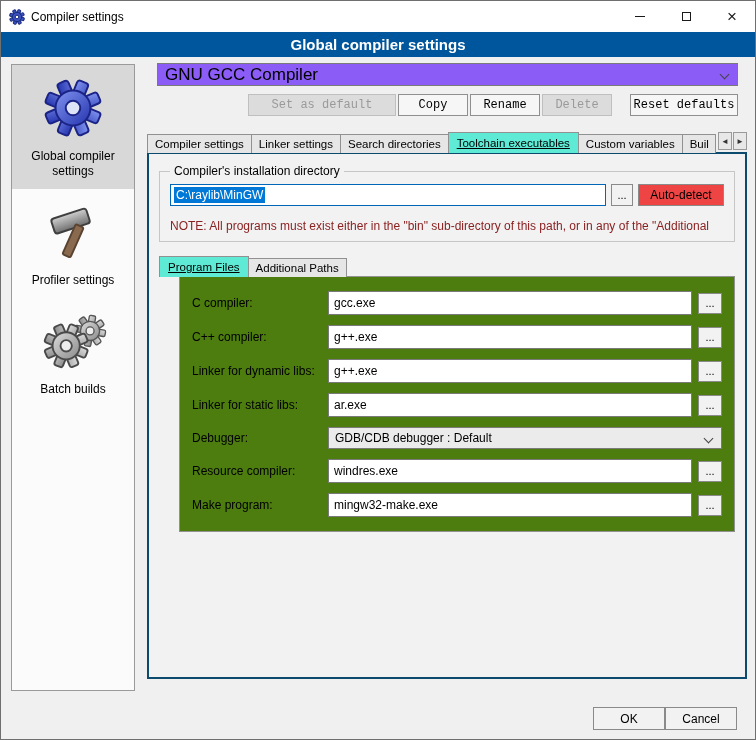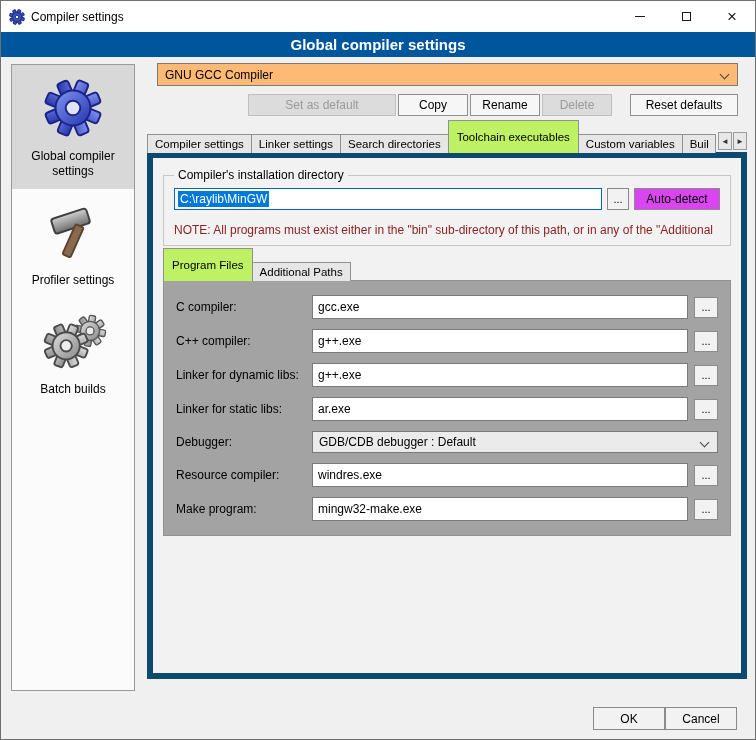--- a/index.html
+++ b/index.html
@@ -24,58 +24,58 @@
   
   .sidebar { position:absolute; left:10px; top:63px; width:124px; height:627px;
              background:#fbfbfb; border:1px solid #9a9a9a; overflow:hidden; }
   .side-item { padding:12px 4px 10px; text-align:center; cursor:default; }
   .side-item.selected { background:#d8d8d8; }
   .side-label { display:block; font-size:12px; color:#000; margin-top:6px; line-height:1.25; }
   
   .main { position:absolute; left:146px; top:62px; width:600px; }
   .inset { margin:0 9px 0 10px; }
   .section-label { font-size:12px; margin-bottom:4px; }
-  .combo { position:relative; height:23px; background:#fdba74; border:1px solid #7a7a7a;
-           display:flex; align-items:center; padding:0 24px 0 7px; font-size:12px; }
+  .combo { position:relative; height:23px; background:#8b5cf6; border:1px solid #7a7a7a;
+           display:flex; align-items:center; padding:0 24px 0 7px; font-size:17px; }
   .chev { position:absolute; right:9px; top:7px; width:7px; height:7px;
           border-right:1.5px solid #444; border-bottom:1.5px solid #444; transform:rotate(45deg); }
   .btnrow { display:flex; justify-content:flex-end; gap:2px; margin-top:8px; }
   .btn { height:22px; border:1px solid #8f8f8f; background:#f6f6f6; font-size:12px;
-         font-family:Liberation Sans, sans-serif; cursor:default; }
+         font-family:Liberation Mono, monospace; cursor:default; }
   .btn.disabled { color:#9a9a9a; background:#dcdcdc; border-color:#bfbfbf; }
   .w-default{width:148px;} .w-small{width:70px;} .w-reset{width:108px;}
   .gap-before{ margin-left:16px; }
   
   .tabs { display:flex; align-items:flex-end; height:22px; margin-top:14px; position:relative; }
   .tab { flex:0 0 auto; font-size:11.5px; padding:3px 7px; background:#e6e6e6;
          border:1px solid #919191; border-bottom:none; margin-right:-1px; position:relative;
          top:1px; white-space:nowrap; z-index:2; cursor:default; }
-  .tab.active { background:#bef264; padding:10px 8px; z-index:3; }
+  .tab.active { background:#5eead4; padding:4px 8px; z-index:3;text-decoration:underline; }
   .tab.clipped { max-width:34px; overflow:hidden; }
   .tab-scroll { position:absolute; right:0; bottom:2px; display:flex; gap:1px; z-index:5; }
   .tab-scroll button { width:14px; height:18px; font-size:8px; background:#e8e8e8;
                        border:1px solid #9a9a9a; padding:0; color:#333; }
-  .tab-panel { border:6px solid #0c4a6e; background:#f2f2f2; position:relative; z-index:1;
+  .tab-panel { border:2px solid #0c4a6e; background:#f2f2f2; position:relative; z-index:1;
                padding:10px; height:527px; }
   
   fieldset.groupbox { border:1px solid #c6c6c6; padding:6px 10px 8px; }
   fieldset.groupbox legend { font-size:12px; padding:0 4px; }
   .dir-row { display:flex; gap:5px; align-items:center; }
   .dir-input { flex:1; height:22px; border:1px solid #0067b8; background:#fff;
                display:flex; align-items:center; padding:4px 3px; font-size:12px; overflow:hidden; }
   .dir-input .sel { background:var(--selection,#0078d7); color:#fff; padding:1px 2px; }
   .mini-btn { width:22px; height:22px; font-size:11px; background:#f2f2f2;
               border:1px solid #8a8a8a; cursor:default; }
-  .autodetect-btn { width:86px; height:22px; font-size:12px; background:#d946ef;
+  .autodetect-btn { width:86px; height:22px; font-size:12px; background:#ef4444;
                     border:1px solid #8a8a8a; cursor:default; }
   .note { margin-top:13px; font-size:12px; color:var(--note,#8b2222); white-space:nowrap; overflow:hidden; }
   
   .subwrap { margin-top:12px; }
-  .sub-panel { border:1px solid #919191; background:#a3a3a3; position:relative; z-index:1;
-               padding:14px 12px; }
+  .sub-panel { border:1px solid #919191; background:#4d7c0f; position:relative; z-index:1;
+               padding:14px 12px;margin-left:20px; }
   .rows { display:grid; grid-template-columns:130px 1fr 24px; column-gap:6px; row-gap:10px;
           align-items:center; }
   .field-label { font-size:12px; }
   .text-input { height:21px; background:#fff; border:1px solid #7a7a7a; font-size:12px;
                 padding:11px 5px; display:flex; align-items:center; }
   .browse-btn { height:21px; width:24px; font-size:11px; background:#f2f2f2;
                 border:1px solid #8a8a8a; padding:0; cursor:default; }
   .select { grid-column:2 / 4; height:22px; background:#ebebeb; border:1px solid #7a7a7a;
             display:flex; align-items:center; padding:0 24px 0 6px; position:relative; font-size:12px; }
   

